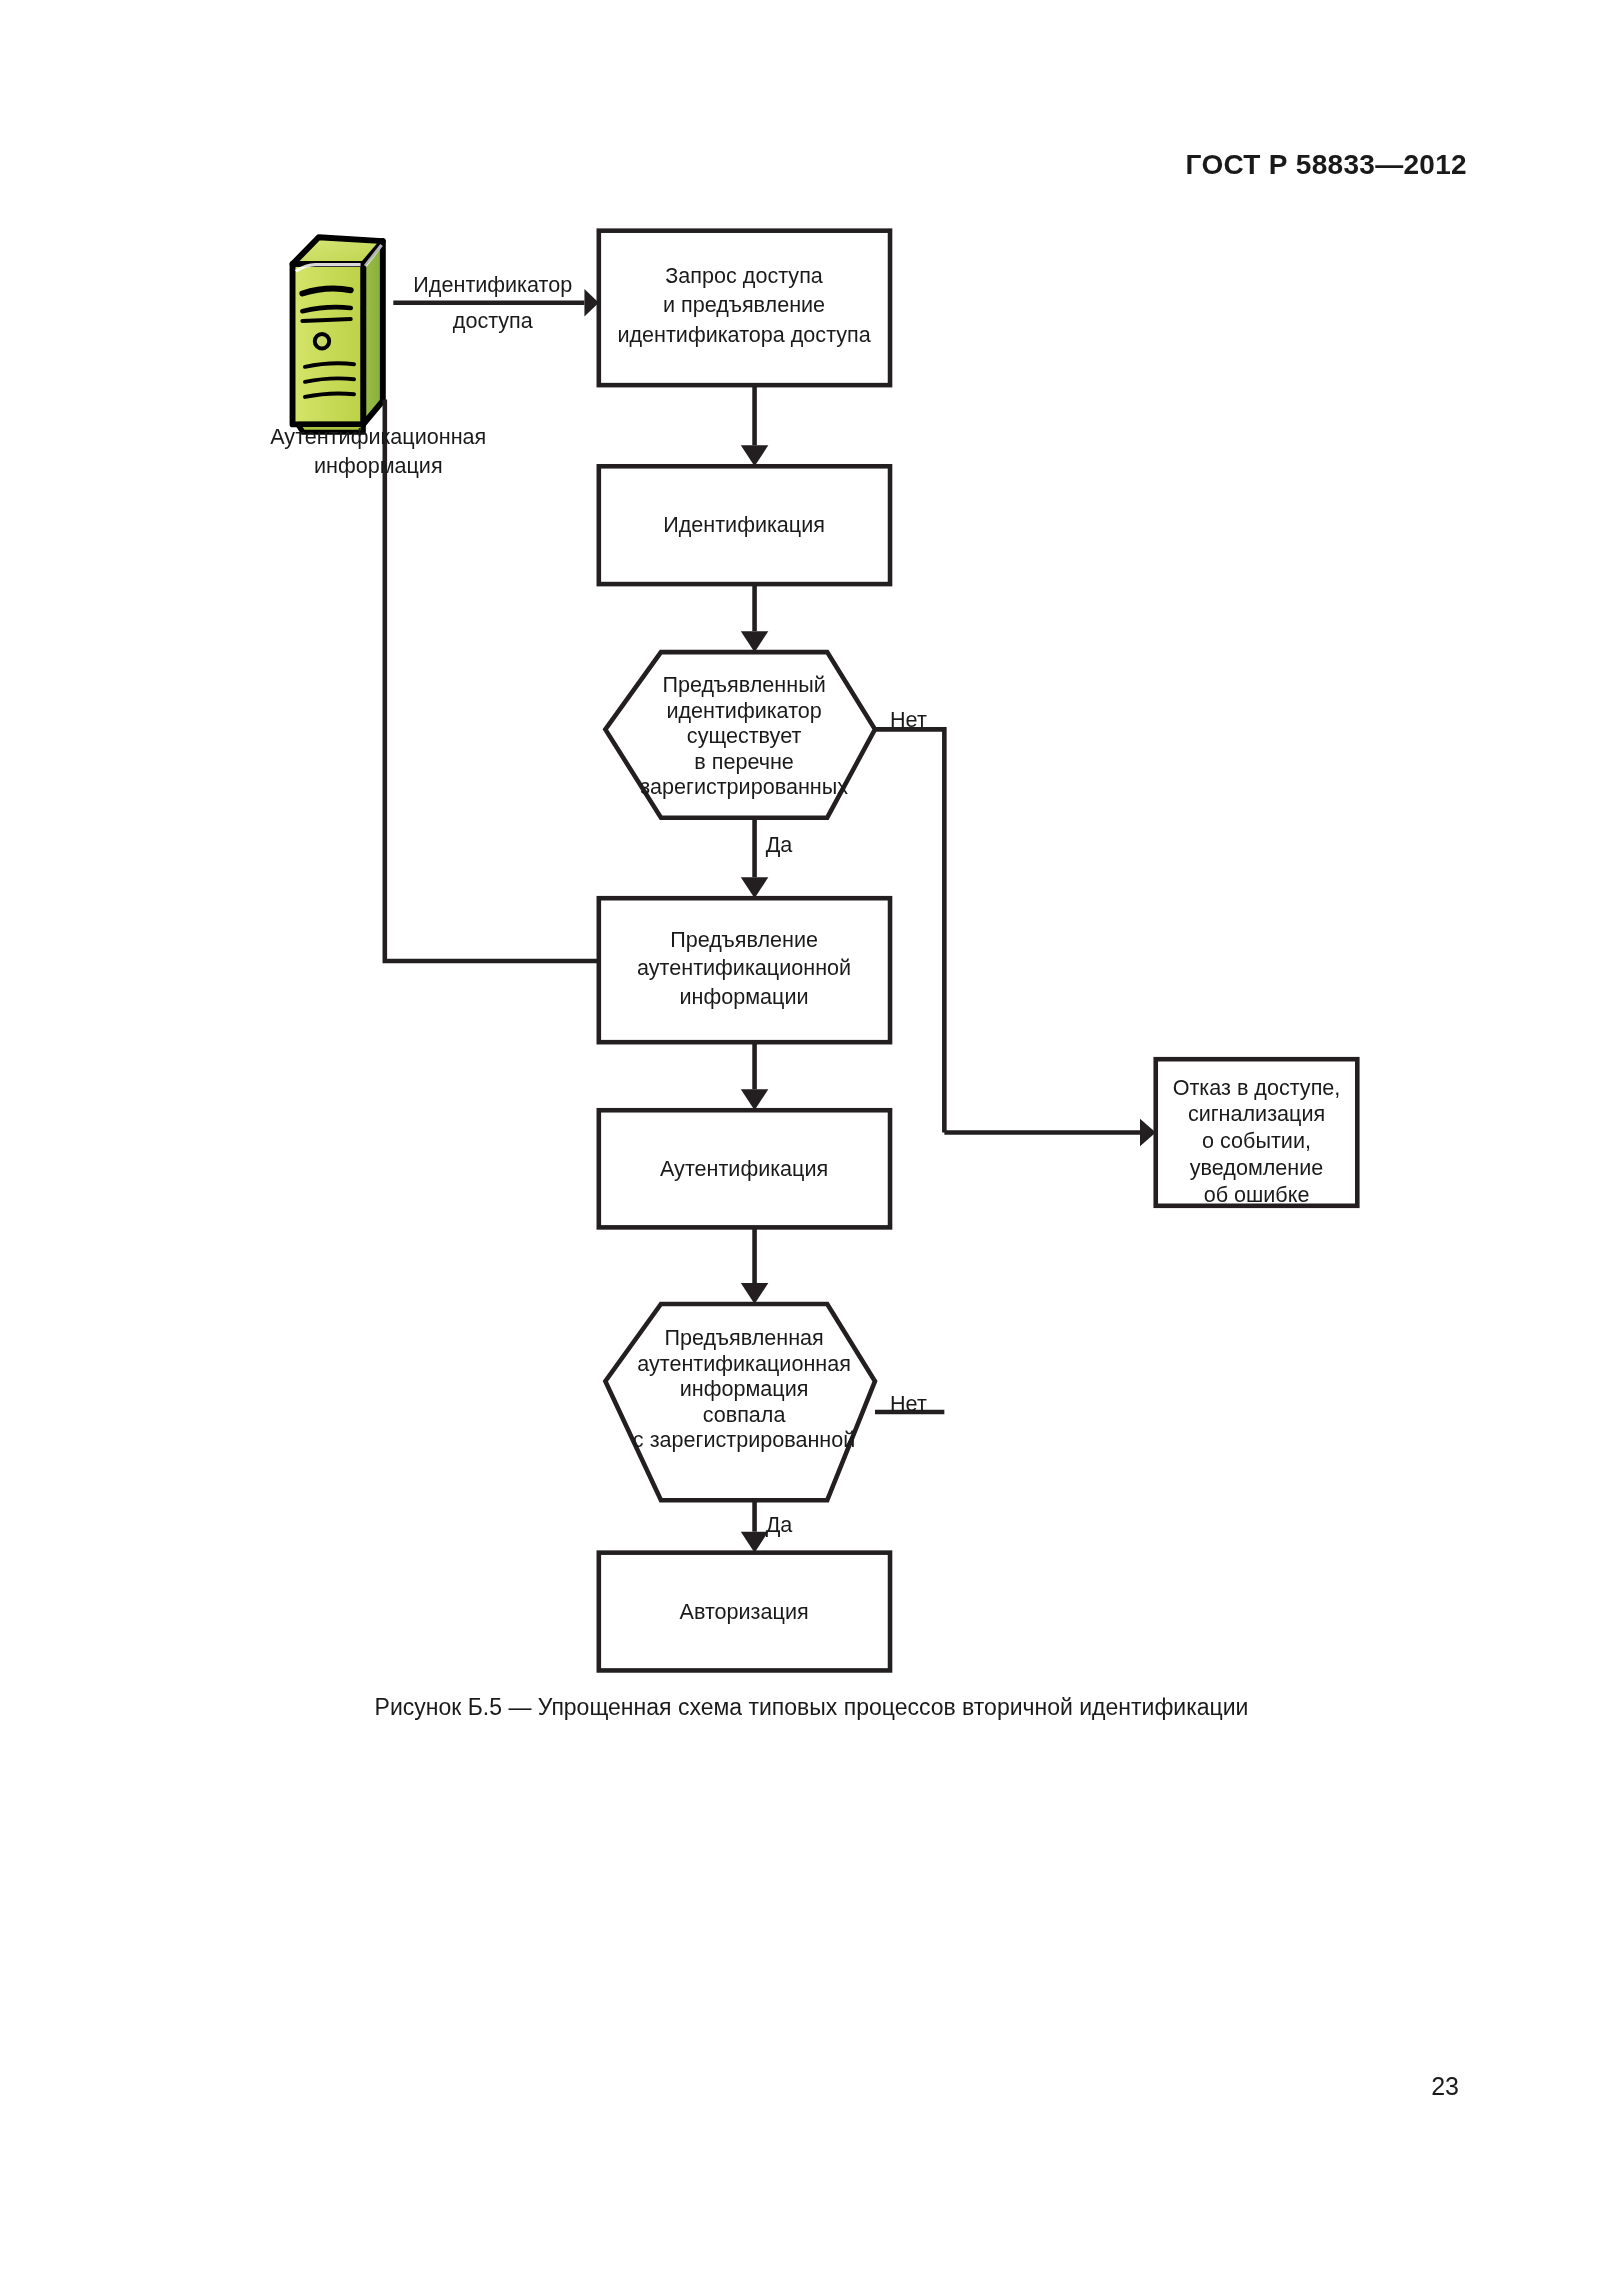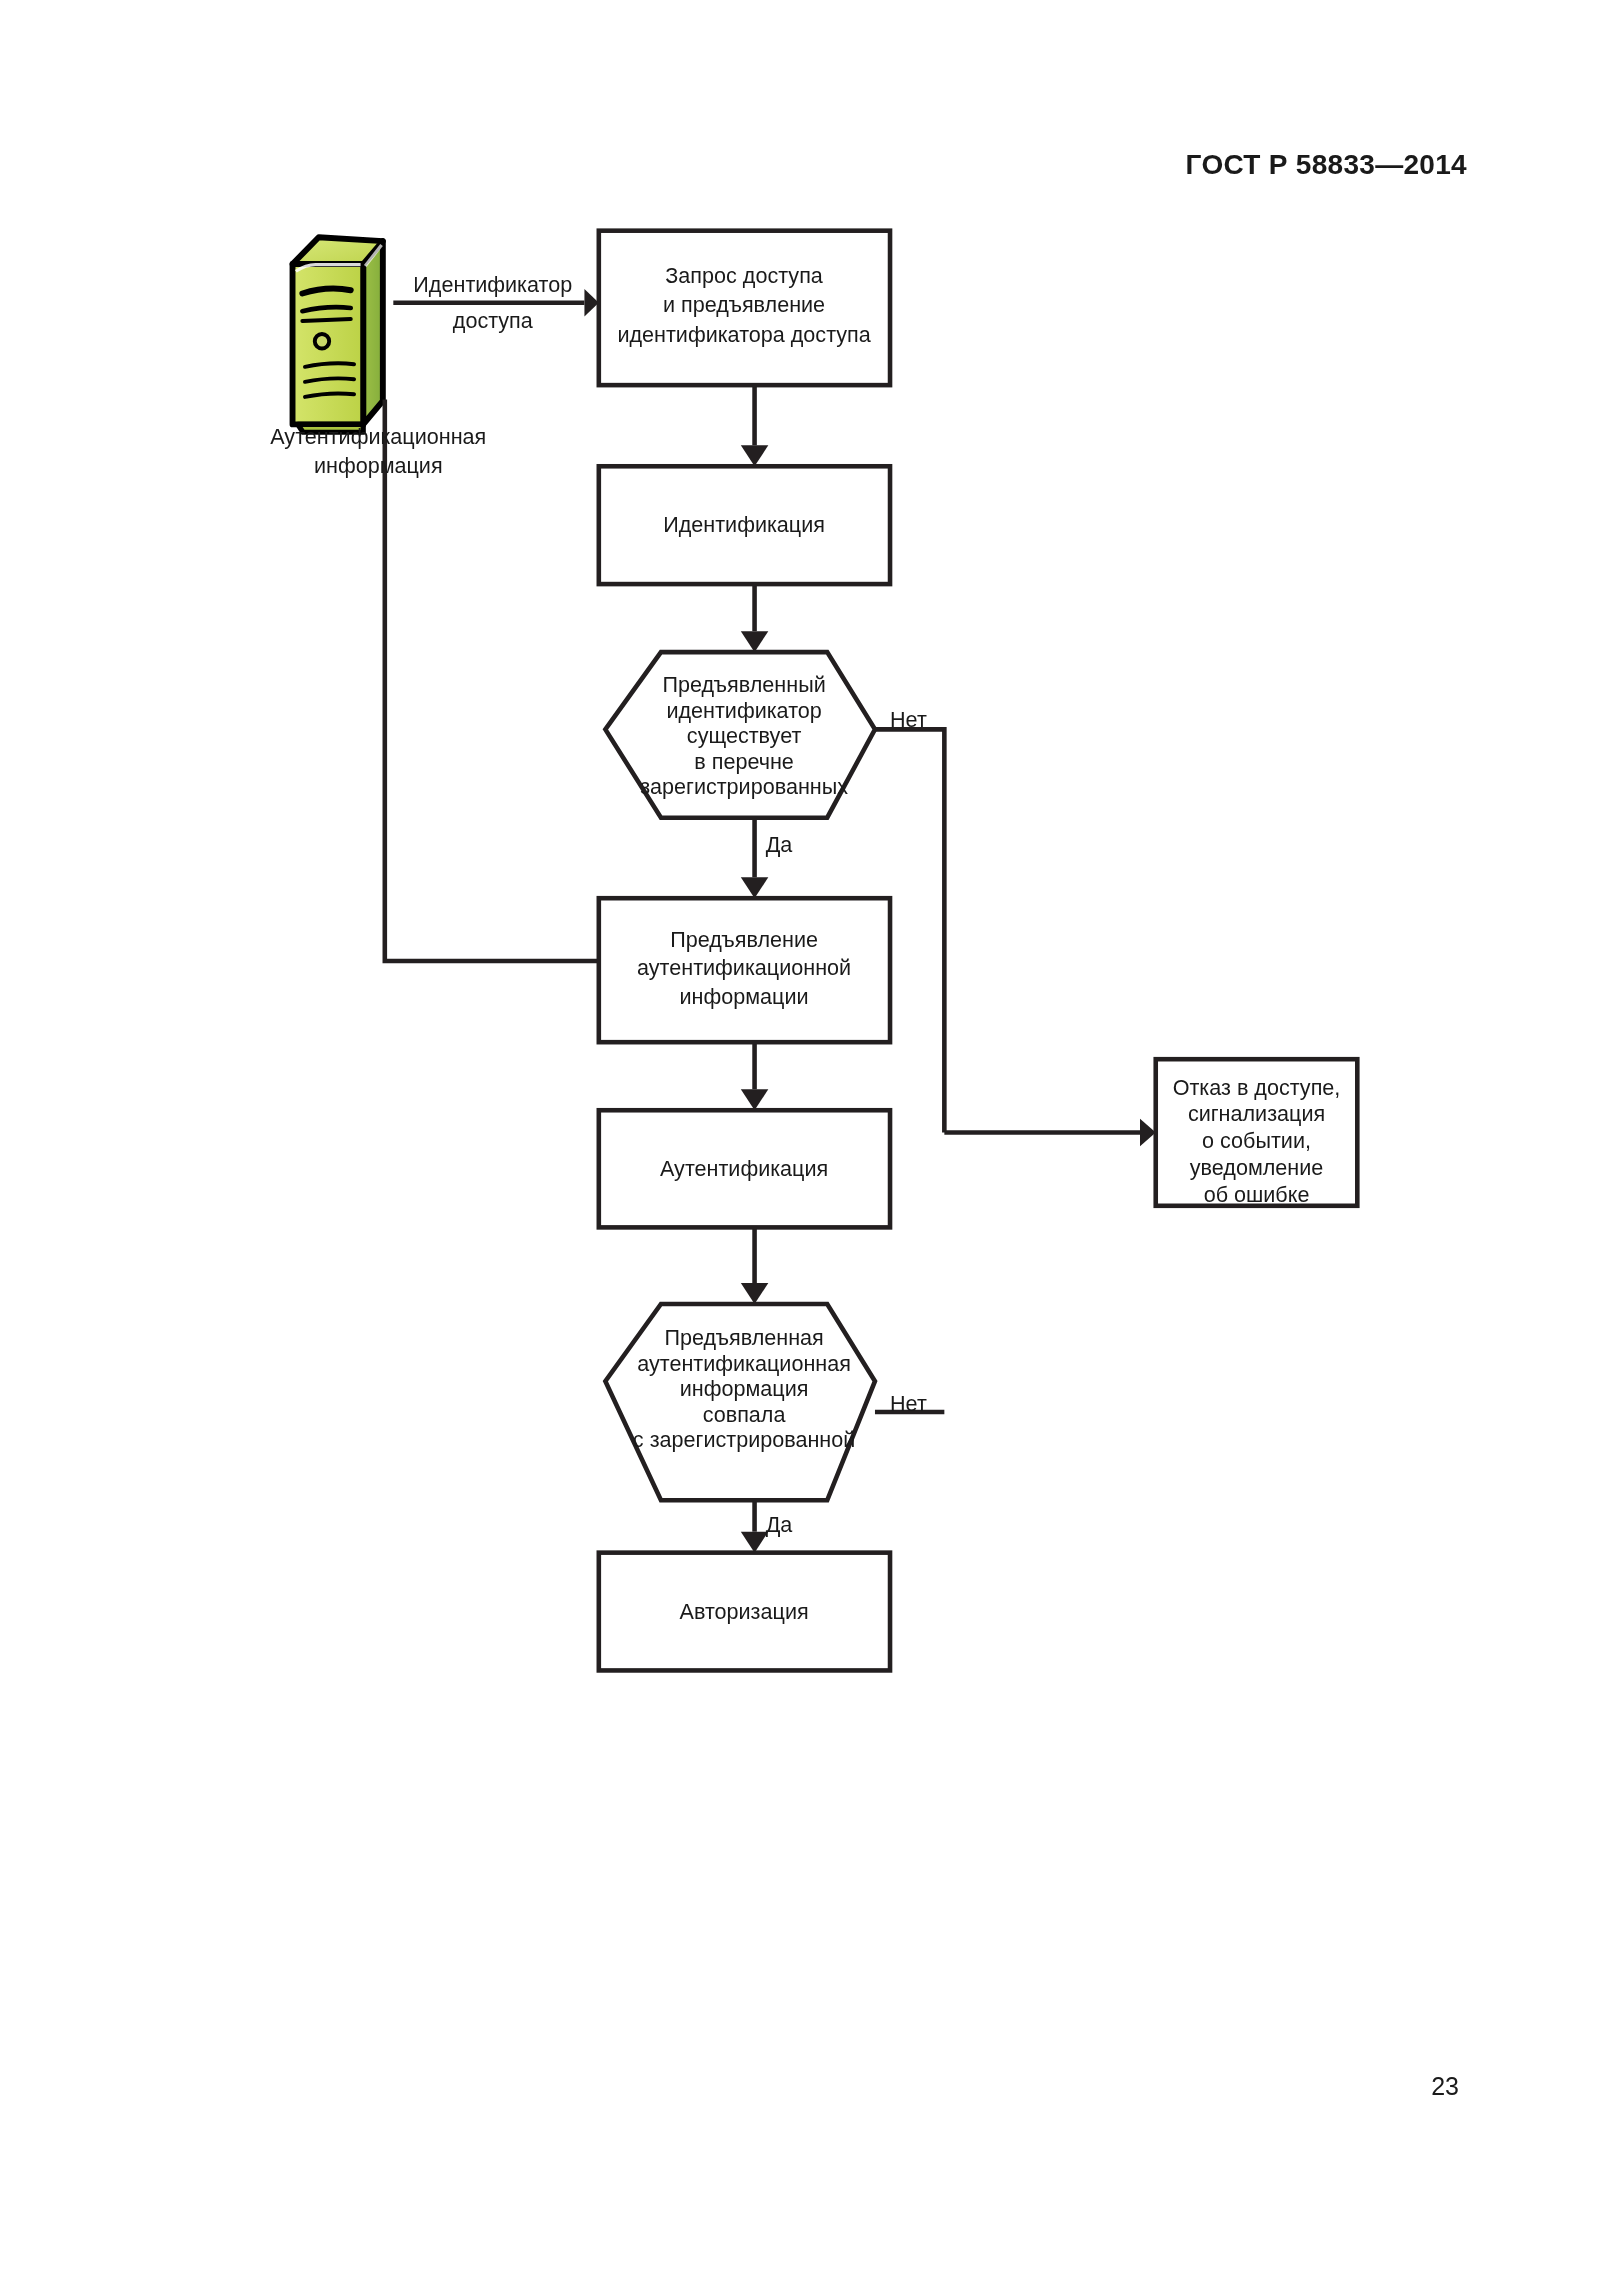--- a/index.html
+++ b/index.html
@@ -61,21 +61,21 @@
   .edge-text { font-size: 33px; }
   .shape { fill: #ffffff; stroke: #231f20; stroke-width: 7; }
   .line { stroke: #231f20; stroke-width: 7; fill: none; }
   .arrowhead { fill: #231f20; }
 </style>
 </head>
 <body>
 
 <div id="page">
 
-  <div class="doc-header">ГОСТ Р 58833—2014</div>
+  <div class="doc-header">ГОСТ Р 58833—2012</div>
 
   <svg id="flow" width="1623" height="1676" viewBox="0 0 2480 2560">
 
     <defs>
       <linearGradient id="gradFront" x1="0" y1="0" x2="1" y2="0">
         <stop offset="0%" stop-color="#d4e46a"></stop>
         <stop offset="100%" stop-color="#bcd246"></stop>
       </linearGradient>
       <linearGradient id="gradSide" x1="0" y1="0" x2="1" y2="0">
         <stop offset="0%" stop-color="#9dc046"></stop>
@@ -231,18 +231,19 @@
 
     <text class="edge-text" x="1170" y="1302" text-anchor="start">Да</text>
 
     <text class="edge-text" x="1360" y="2155" text-anchor="start">Нет</text>
 
     <text class="edge-text" x="1170" y="2340" text-anchor="start">Да</text>
 
   </svg>
 
   <div class="figure-caption">
+    <div>Рисунок Б.5 — Упрощенная схема типовых процессов вторичной идентификации</div>
   </div>
 
   <div class="page-number">23</div>
 
 </div>
 
 
 </body></html>

